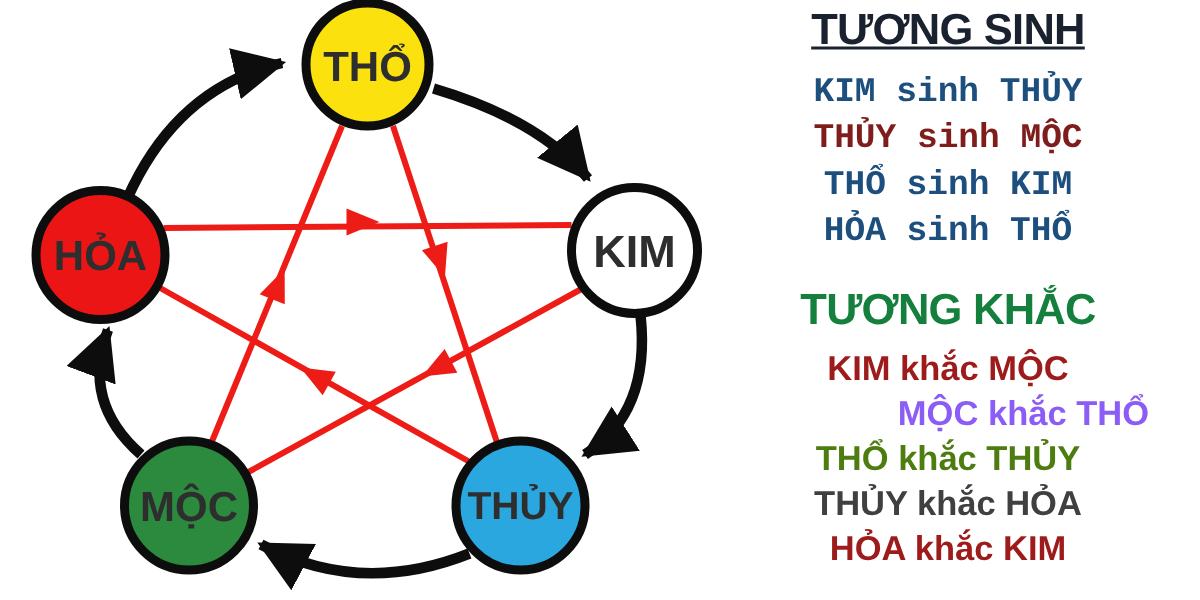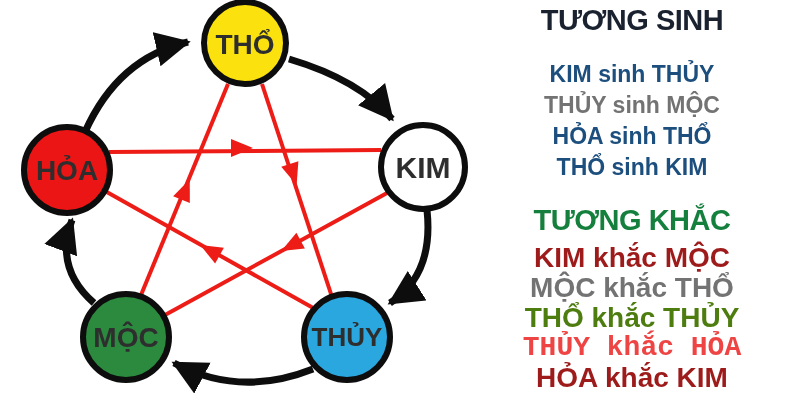--- a/index.html
+++ b/index.html
@@ -27,25 +27,25 @@
     text-align: center;
     padding-top: 3px;
   }
   .section-title {
     font-size: 29px;
     line-height: 35px;
     font-weight: bold;
     letter-spacing: -0.5px;
   }
   .cycle-list { list-style: none; }
-  .sinh-list { margin-top: 21px; }
+  .sinh-list { margin-top: 8px; font-family: Liberation Mono, monospace; }
   .sinh-list .cycle-item { font-size: 23px; line-height: 31px; font-weight: bold; }
   .khac-title { margin-top: 20px; }
   .khac-list { margin-top: 5px; }
-  .khac-list .cycle-item { font-size: 28px; line-height: 30px; font-weight: bold; }
+  .khac-list .cycle-item { font-size: 23px; line-height: 30px; font-weight: bold; }
 </style>
 </head>
 <body>
 
 <div class="stage">
 
   <div class="diagram-wrap">
     <svg width="500" height="400" viewBox="0 0 500 400" xmlns="http://www.w3.org/2000/svg">
       <defs>
         <marker id="arrowBlack" markerWidth="5.6" markerHeight="5.6" refX="4.6" refY="2.5" orient="auto" markerUnits="strokeWidth">
@@ -90,33 +90,33 @@
         <text class="node-label" x="423" y="178" font-size="30">KIM</text>
         <text class="node-label" x="347" y="346" font-size="26">THỦY</text>
         <text class="node-label" x="126" y="347" font-size="28">MỘC</text>
         <text class="node-label" x="67" y="180" font-size="28">HỎA</text>
       </g>
     </svg>
   </div>
 
   <div class="text-panel">
 
-    <div class="section-title" style="color: rgb(26, 34, 48);">TƯƠNG SINH</div>
+    <div class="section-title" style="color: rgb(26, 34, 48); text-decoration: underline;">TƯƠNG SINH</div>
 
     <ul class="cycle-list sinh-list">
       <li class="cycle-item" style="color: rgb(29, 79, 126);">KIM sinh THỦY</li>
-      <li class="cycle-item" style="color: #737373;">THỦY sinh MỘC</li>
+      <li class="cycle-item" style="color: #7f1d1d;">THỦY sinh MỘC</li>
+      <li class="cycle-item" style="color: rgb(29, 79, 126);">THỔ sinh KIM</li>
       <li class="cycle-item" style="color: rgb(29, 79, 126);">HỎA sinh THỔ</li>
-      <li class="cycle-item" style="color: rgb(29, 79, 126);">THỔ sinh KIM</li>
     </ul>
 
     <div class="section-title khac-title" style="color: #15803d;">TƯƠNG KHẮC</div>
 
     <ul class="cycle-list khac-list">
       <li class="cycle-item" style="color: rgb(158, 27, 27);">KIM khắc MỘC</li>
-      <li class="cycle-item" style="color: #737373;">MỘC khắc THỔ</li>
+      <li class="cycle-item" style="color: #8b5cf6; text-align: right;">MỘC khắc THỔ</li>
       <li class="cycle-item" style="color: #4d7c0f;">THỔ khắc THỦY</li>
-      <li class="cycle-item" style="color: #ef4444; font-family: Liberation Mono, monospace;">THỦY khắc HỎA</li>
+      <li class="cycle-item" style="color: #404040;">THỦY khắc HỎA</li>
       <li class="cycle-item" style="color: rgb(158, 27, 27);">HỎA khắc KIM</li>
     </ul>
 
   </div>
 </div>
 
 </body></html>

